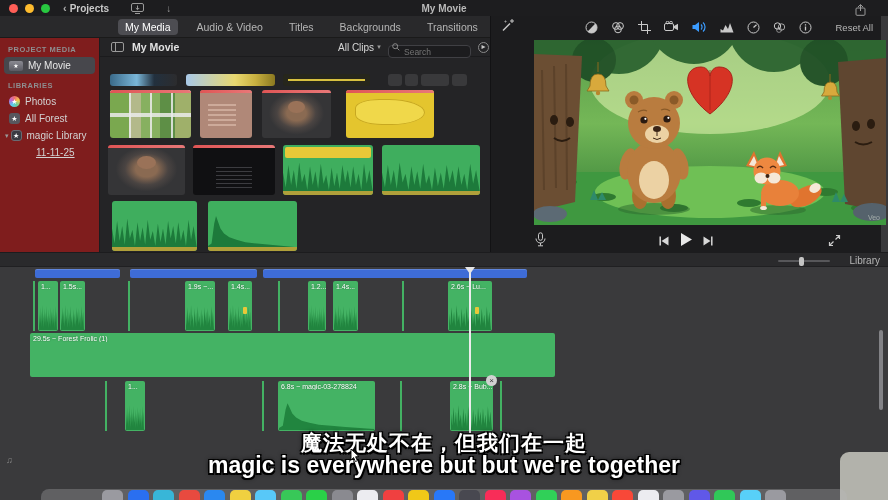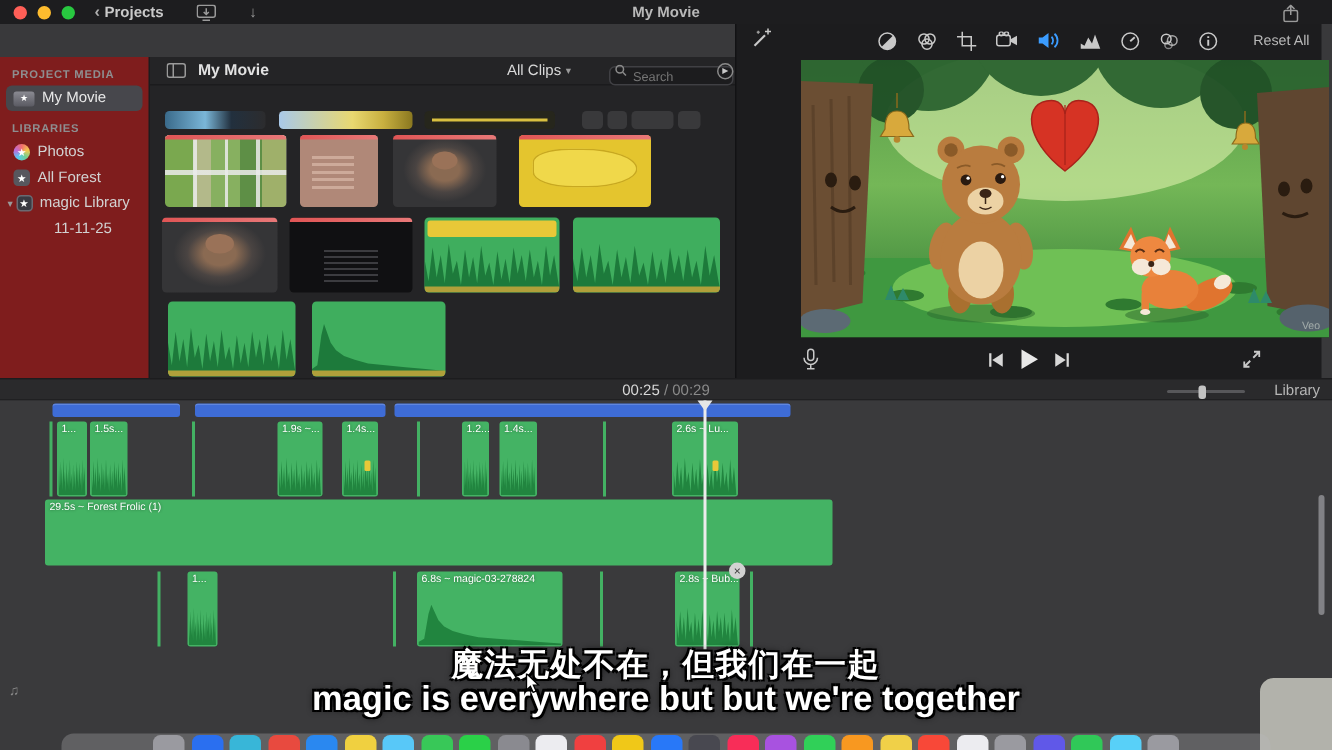--- a/index.html
+++ b/index.html
@@ -24,34 +24,34 @@
 
   
   .sidebar{position:absolute;left:0;top:38px;width:100px;height:214px;background:#7f1d1d;border-right:1px solid #1c1c1e;}
   .side-header{color:#8e8e90;font-size:7.5px;letter-spacing:.5px;margin:7px 0 3px 8px;font-weight:bold;}
   .side-sel{display:flex;align-items:center;gap:5px;background:#47474c;border-radius:4px;margin:0 4px;padding:3px 5px;color:#e8e8e8;font-size:10px;}
   .mm-icon{width:14px;height:10px;border-radius:2px;background:linear-gradient(180deg,#8a8a92,#5a5a62);display:flex;align-items:center;justify-content:center;color:#fff;font-size:6px;line-height:1;}
   .side-item{display:flex;align-items:center;gap:5px;margin:0 4px;padding:3px 5px;color:#d2d2d2;font-size:10px;}
   .side-item .chev{display:none;color:#9a9a9a;font-size:7px;margin-right:-3px;}
   .side-item.chevron .chev{display:inline;}
   .side-item.chevron{margin-left:0;}
-  .side-item.indent{padding-left:32px;}
+  .side-item.indent{padding-left:32px;text-decoration:underline;}
   .s-icon{width:11px;height:11px;border-radius:3px;display:flex;align-items:center;justify-content:center;font-size:7px;color:#fff;flex:0 0 auto;}
   .icon-photos .s-icon{border-radius:50%;background:conic-gradient(#f26d6d,#f2c94c,#6fcf97,#56ccf2,#bb6bd9,#f26d6d);}
   .icon-events .s-icon{background:#57575e;}
   .icon-imovie .s-icon{background:#3a3a42;border:1px solid #6a6a72;}
 
   
   .browser{position:absolute;left:100px;top:38px;width:390px;height:214px;background:#242426;}
   .b-header{position:absolute;left:0;top:0;width:100%;height:19px;display:flex;align-items:center;border-bottom:1px solid #1b1b1d;}
   .panel-toggle{margin-left:11px;display:flex;}
   .b-title{margin-left:8px;color:#e2e2e2;font-size:10.5px;font-weight:bold;}
   .clips-filter{position:absolute;left:238px;display:flex;align-items:center;gap:3px;color:#d8d8d8;font-size:10px;}
   .clips-filter .dd{font-size:7px;color:#9a9a9a;}
-  .search-wrap{position:absolute;left:306px;width:83px;height:13px;}
+  .search-wrap{position:absolute;left:288px;width:83px;height:13px;}
   .search-wrap svg{position:absolute;left:4px;top:2.5px;}
   .search-input{width:100%;height:13px;background:#1c1c1e;border:1px solid #404044;border-radius:4px;color:#bbb;font-size:8.5px;padding:0 4px 0 15px;outline:none;}
   .circle-btn{position:absolute;left:378px;width:11px;height:11px;border:1px solid #8a8a8a;border-radius:50%;color:#c8c8c8;font-size:8px;display:flex;align-items:center;justify-content:center;line-height:1;}
   .thumbs{position:absolute;left:0;top:19px;right:0;bottom:0;}
   .thumb{position:absolute;border-radius:3px;background:#3a3a3c;overflow:hidden;}
   .thumb.bar::before{content:"";position:absolute;left:0;top:0;right:0;height:3px;background:linear-gradient(90deg,#e05555,#e87878);z-index:2;}
   .thumb.collage{background:linear-gradient(90deg,#7aa84f 0 24%,#b3b98a 24% 38%,#87b060 38% 62%,#5e8f46 62% 80%,#9fb06a 80%),linear-gradient(#e8e8e8,#e8e8e8);}
   .thumb.collage::after{content:"";position:absolute;inset:0;background:repeating-linear-gradient(0deg,transparent 0 44%,rgba(235,235,235,.85) 44% 52%,transparent 52%),repeating-linear-gradient(90deg,transparent 0 23%,rgba(235,235,235,.85) 23% 26%,transparent 26%);}
   .thumb.notes{background:#b08878;}
   .thumb.notes::after{content:"";position:absolute;left:15%;top:25%;width:55%;height:50%;background:repeating-linear-gradient(0deg,#cdaa9a 0 2px,transparent 2px 5px);}
@@ -164,20 +164,29 @@
     <span class="tb-icon">↓</span>
     <div class="win-title">My Movie</div>
     <span class="share">
       <svg width="11" height="12" viewBox="0 0 11 12">
           <rect x="1" y="4" width="9" height="7.3" rx="1" fill="none" stroke="#9a9a9a"></rect>
           <path d="M5.5 0.8v6.2 M3 3l2.5-2.4L8 3" fill="none" stroke="#9a9a9a"></path>
         </svg>
     </span>
   </div>
 
+  <div class="tabrow">
+    <div class="tabs">
+        <div class="tab active"><span>My Media</span></div>
+        <div class="tab"><span>Audio &amp; Video</span></div>
+        <div class="tab"><span>Titles</span></div>
+        <div class="tab"><span>Backgrounds</span></div>
+        <div class="tab"><span>Transitions</span></div>
+      </div>
+  </div>
 
   <div class="sidebar">
     <div class="side-header">PROJECT MEDIA</div>
     <div class="side-sel">
       <span class="mm-icon">★</span>
       <span>My Movie</span>
     </div>
     <div class="side-header">LIBRARIES</div>
     <div>
         <div class="side-item icon-photos">
@@ -456,25 +465,20 @@
       <span class="fullscreen">
         <svg width="13" height="13" viewBox="0 0 13 13">
             <path d="M8 1.5h3.5V5 M11.5 1.5L7.5 5.5" fill="none" stroke="#c9c9c9" stroke-width="1.2"></path>
             <path d="M5 11.5H1.5V8 M1.5 11.5l4-4" fill="none" stroke="#c9c9c9" stroke-width="1.2"></path>
           </svg>
       </span>
     </div>
   </div>
 
   <div class="tl-header">
-    <div class="timecode">
-      <span>00:25</span>
-      <span class="dim">/</span>
-      <span class="dim">00:29</span>
-    </div>
     <div class="zoom-slider">
         <div class="zoom-knob"></div>
       </div>
     <span class="settings-label">Library</span>
   </div>
 
   <div class="timeline">
     <div class="tbars">
         <div class="tbar" style="left: 35px; width: 85px;"></div>
         <div class="tbar" style="left: 130px; width: 127px;"></div>

